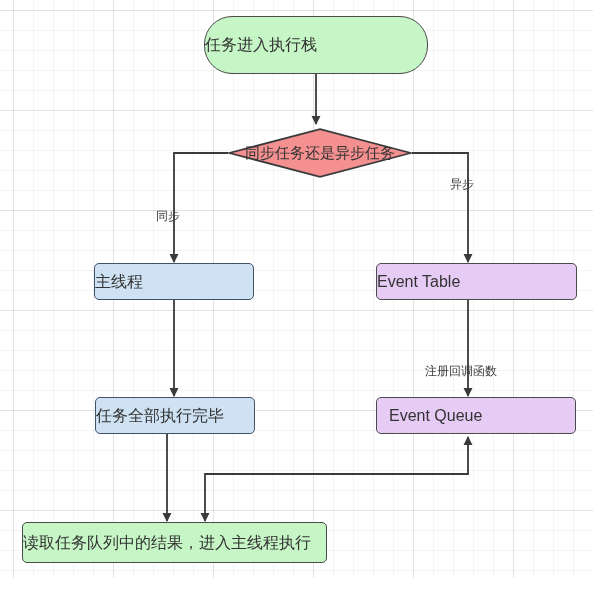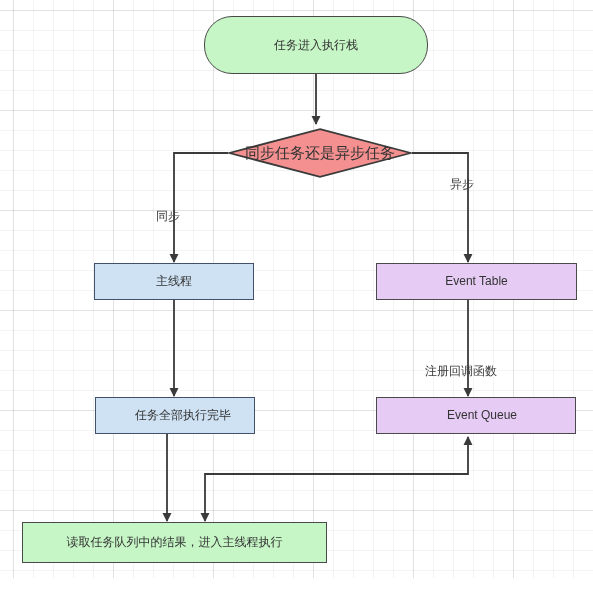--- a/index.html
+++ b/index.html
@@ -47,45 +47,45 @@
     left: 0;
     top: 0;
     width: 593px;
     height: 597px;
   }
   .node {
     position: absolute;
     box-sizing: border-box;
     display: flex;
     align-items: center;
-    justify-content: center;
+    justify-content: flex-start;
     text-align: center;
     color: #333333;
-    font-size: 12px;
+    font-size: 16px;
     line-height: 1.25;
     border: 1.6px solid #3a3a3a;
     z-index: 5;
   }
   .node-green {
     background: #C6F5C6;
     border-color: #4a4a4a;
   }
   .node-blue {
     background: #CFE2F3;
     border-color: #41506b;
   }
   .node-purple {
     background: #E6CCF5;
     border-color: #4a4a4a;
   }
   .node-stadium {
     border-radius: 28px;
   }
   .node-rect {
-    border-radius: 0;
+    border-radius: 5px;
   }
   .diamond-wrap {
     position: absolute;
     z-index: 5;
   }
   .diamond-label {
     position: absolute;
     left: 0;
     top: 0;
     width: 100%;
@@ -152,21 +152,21 @@
   <div class="node node-blue node-rect" style="left:94px; top:263px; width:160px; height:37px;">
     <span>主线程</span>
   </div>
 
   <div class="node node-purple node-rect" style="left:376px; top:263px; width:201px; height:37px;">
     <span>Event Table</span>
   </div>
 
   <div class="edge-label" style="left:425px; top:339px;margin-top:24px;">注册回调函数</div>
 
-  <div class="node node-blue node-rect" style="left:95px; top:397px; width:160px; height:37px;padding-left:16px;">
+  <div class="node node-blue node-rect" style="left:95px; top:397px; width:160px; height:37px;">
     <span>任务全部执行完毕</span>
   </div>
 
   <div class="node node-purple node-rect" style="left:376px; top:397px; width:200px; height:37px;padding-left:12px;">
     <span>Event Queue</span>
   </div>
 
   <div class="node node-green node-rect" style="left:22px; top:522px; width:305px; height:41px;">
     <span>读取任务队列中的结果，进入主线程执行</span>
   </div>

